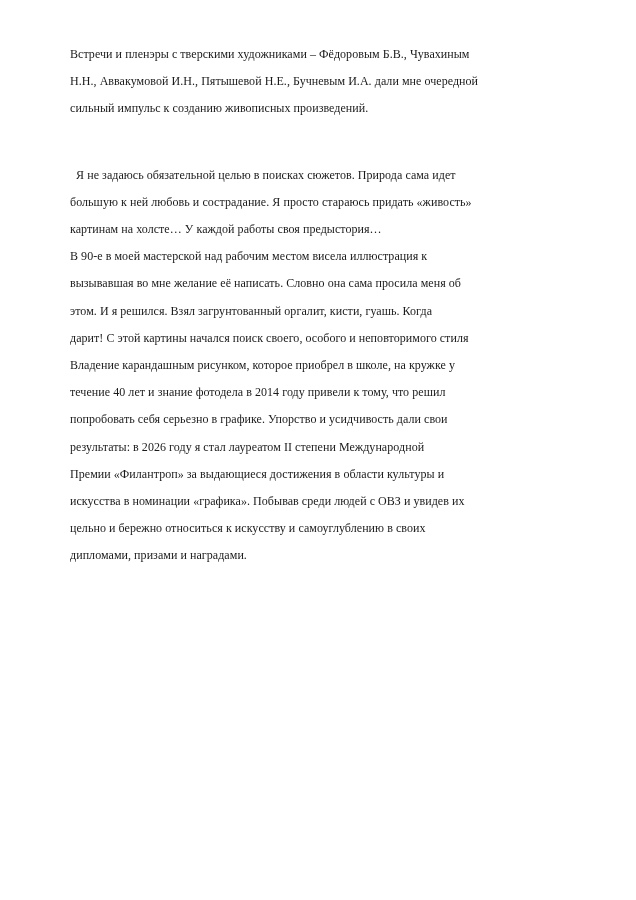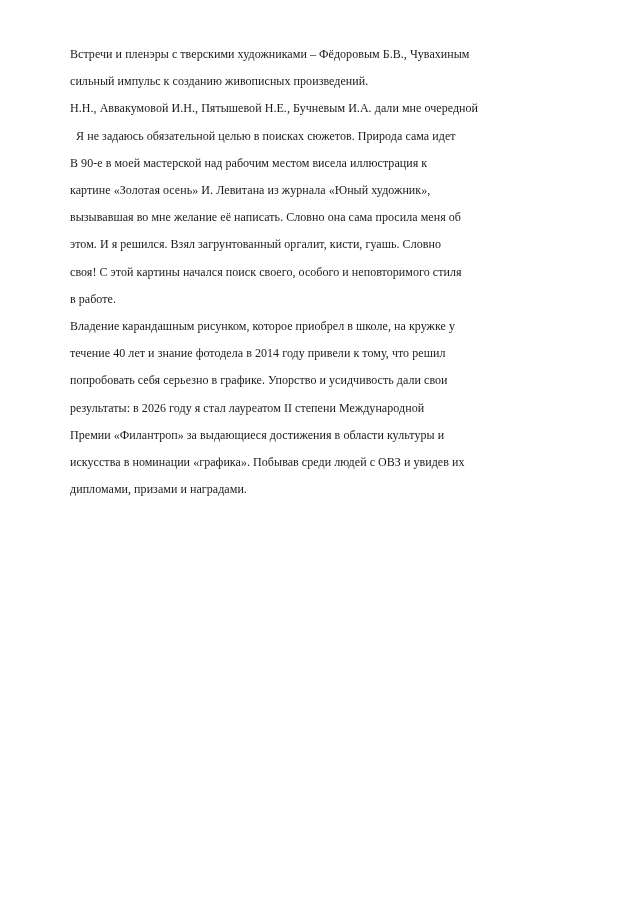--- a/index.html
+++ b/index.html
@@ -28,36 +28,37 @@
     display: block;
     white-space: nowrap;
   }
 </style>
 </head>
 <body>
 
 <div class="page">
   <div class="paragraph">
     <span class="line">Встречи и пленэры с тверскими художниками – Фёдоровым Б.В., Чувахиным</span>
+    <span class="line">Н.Н., Аввакумовой И.Н., Пятышевой Н.Е., Бучневым И.А. дали мне очередной</span>
     <span class="line">сильный импульс к созданию живописных произведений.</span>
-    <span class="line">Н.Н., Аввакумовой И.Н., Пятышевой Н.Е., Бучневым И.А. дали мне очередной</span>
   </div>
   <div class="paragraph">
-    <span class="line" style="white-space:pre;">  Я не задаюсь обязательной целью в поисках сюжетов. Природа сама идет</span>
+    <span class="line" style="white-space:pre;margin-top:39px;">  Я не задаюсь обязательной целью в поисках сюжетов. Природа сама идет</span>
+    <span class="line">большую к ней любовь и сострадание. Я просто стараюсь придать «живость»</span>
+    <span class="line">картинам на холсте… У каждой работы своя предыстория…</span>
   </div>
   <div class="paragraph">
     <span class="line">В 90-е в моей мастерской над рабочим местом висела иллюстрация к</span>
-    <span class="line">картине «Золотая осень» И. Левитана из журнала «Юный художник»,</span>
     <span class="line">вызывавшая во мне желание её написать. Словно она сама просила меня об</span>
-    <span class="line">этом. И я решился. Взял загрунтованный оргалит, кисти, гуашь. Словно</span>
-    <span class="line">своя! С этой картины начался поиск своего, особого и неповторимого стиля</span>
-    <span class="line">в работе.</span>
+    <span class="line">этом. И я решился. Взял загрунтованный оргалит, кисти, гуашь. Когда</span>
+    <span class="line">дарит! С этой картины начался поиск своего, особого и неповторимого стиля</span>
   </div>
   <div class="paragraph">
     <span class="line">Владение карандашным рисунком, которое приобрел в школе, на кружке у</span>
     <span class="line">течение 40 лет и знание фотодела в 2014 году привели к тому, что решил</span>
     <span class="line">попробовать себя серьезно в графике. Упорство и усидчивость дали свои</span>
     <span class="line">результаты: в 2026 году я стал лауреатом II степени Международной</span>
     <span class="line">Премии «Филантроп» за выдающиеся достижения в области культуры и</span>
     <span class="line">искусства в номинации «графика». Побывав среди людей с ОВЗ и увидев их</span>
+    <span class="line">цельно и бережно относиться к искусству и самоуглублению в своих</span>
     <span class="line">дипломами, призами и наградами.</span>
   </div>
 </div>
 
 </body></html>

